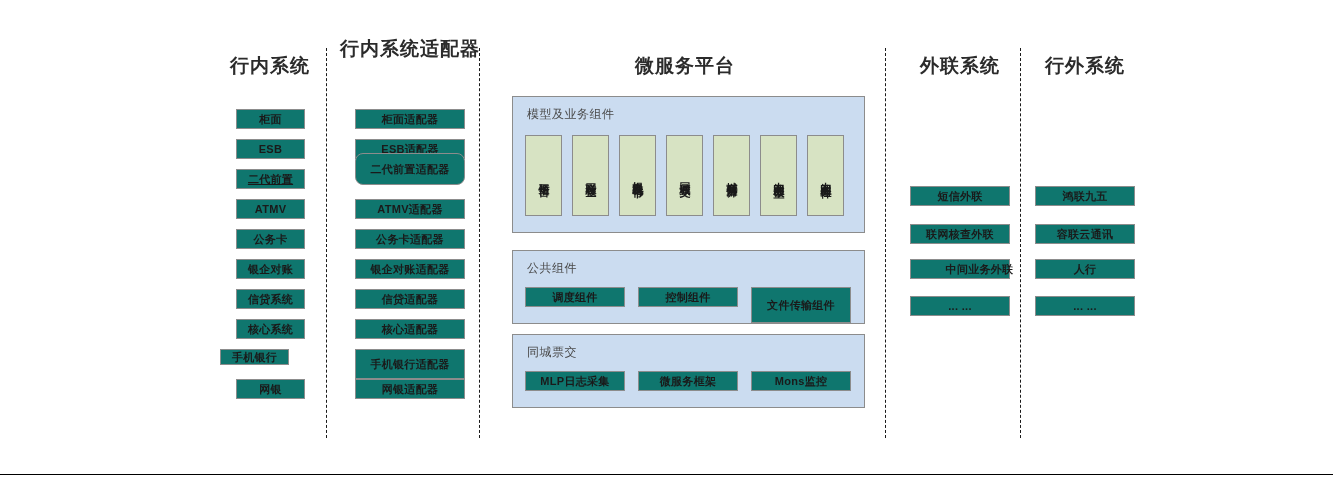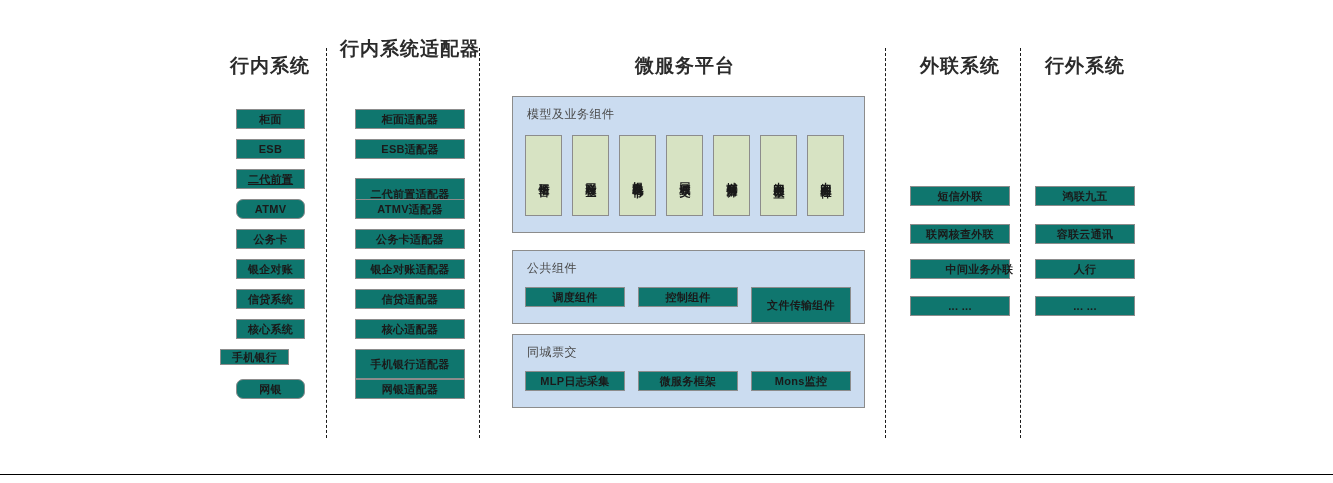--- a/index.html
+++ b/index.html
@@ -122,31 +122,31 @@
   <div class="col-title" style="left:1015px; top:53px; width:140px;">行外系统</div>
 
   <div class="vsep" style="left:326px;"></div>
   <div class="vsep" style="left:479px;"></div>
   <div class="vsep" style="left:885px;"></div>
   <div class="vsep" style="left:1020px;"></div>
 
   <div class="gbox" style="left:236px; top:109px;  width:69px; height:20px;">柜面</div>
   <div class="gbox" style="left:236px; top:139px;  width:69px; height:20px;">ESB</div>
   <div class="gbox" style="left:236px; top:169px;  width:69px; height:20px;text-decoration:underline;">二代前置</div>
-  <div class="gbox" style="left:236px; top:199px;  width:69px; height:20px;border-radius:7px;">ATMV</div>
+  <div class="gbox" style="left:236px; top:199px;  width:69px; height:20px;">ATMV</div>
   <div class="gbox" style="left:236px; top:229px;  width:69px; height:20px;">公务卡</div>
   <div class="gbox" style="left:236px; top:259px;  width:69px; height:20px;">银企对账</div>
   <div class="gbox" style="left:236px; top:289px;  width:69px; height:20px;">信贷系统</div>
   <div class="gbox" style="left:236px; top:319px;  width:69px; height:20px;">核心系统</div>
   <div class="gbox" style="left:220px; top:349px;  width:69px; height:16px;">手机银行</div>
-  <div class="gbox" style="left:236px; top:379px;  width:69px; height:20px;border-radius:7px;">网银</div>
+  <div class="gbox" style="left:236px; top:379px;  width:69px; height:20px;">网银</div>
 
   <div class="gbox" style="left:355px; top:109px;  width:110px; height:20px;">柜面适配器</div>
   <div class="gbox" style="left:355px; top:139px;  width:110px; height:20px;">ESB适配器</div>
-  <div class="gbox" style="left:355px; top:178px;  width:110px; height:32px;">二代前置适配器</div>
+  <div class="gbox" style="left:355px; top:153px;  width:110px; height:32px;border-radius:8px;">二代前置适配器</div>
   <div class="gbox" style="left:355px; top:199px;  width:110px; height:20px;">ATMV适配器</div>
   <div class="gbox" style="left:355px; top:229px;  width:110px; height:20px;">公务卡适配器</div>
   <div class="gbox" style="left:355px; top:259px;  width:110px; height:20px;">银企对账适配器</div>
   <div class="gbox" style="left:355px; top:289px;  width:110px; height:20px;">信贷适配器</div>
   <div class="gbox" style="left:355px; top:319px;  width:110px; height:20px;">核心适配器</div>
   <div class="gbox" style="left:355px; top:349px;  width:110px; height:30px;">手机银行适配器</div>
   <div class="gbox" style="left:355px; top:379px;  width:110px; height:20px;">网银适配器</div>
 
   <div class="panel" style="left:512px; top:96px; width:353px; height:137px;">
     <div class="panel-title">模型及业务组件</div>

